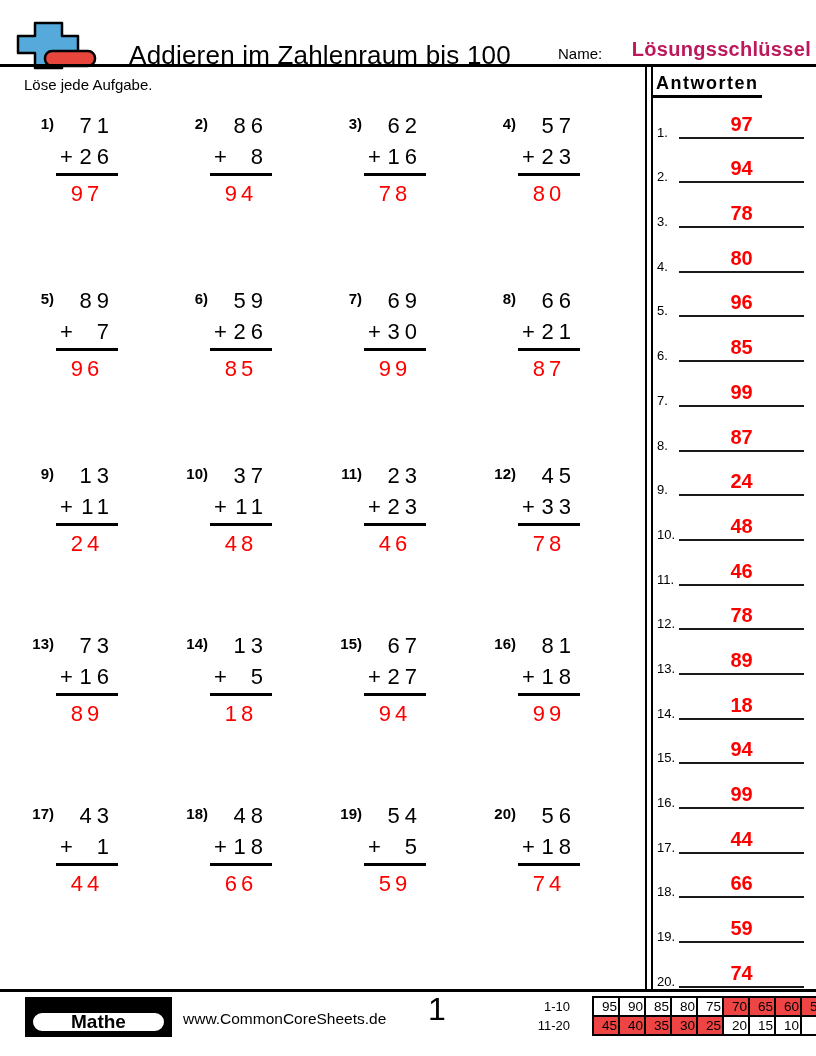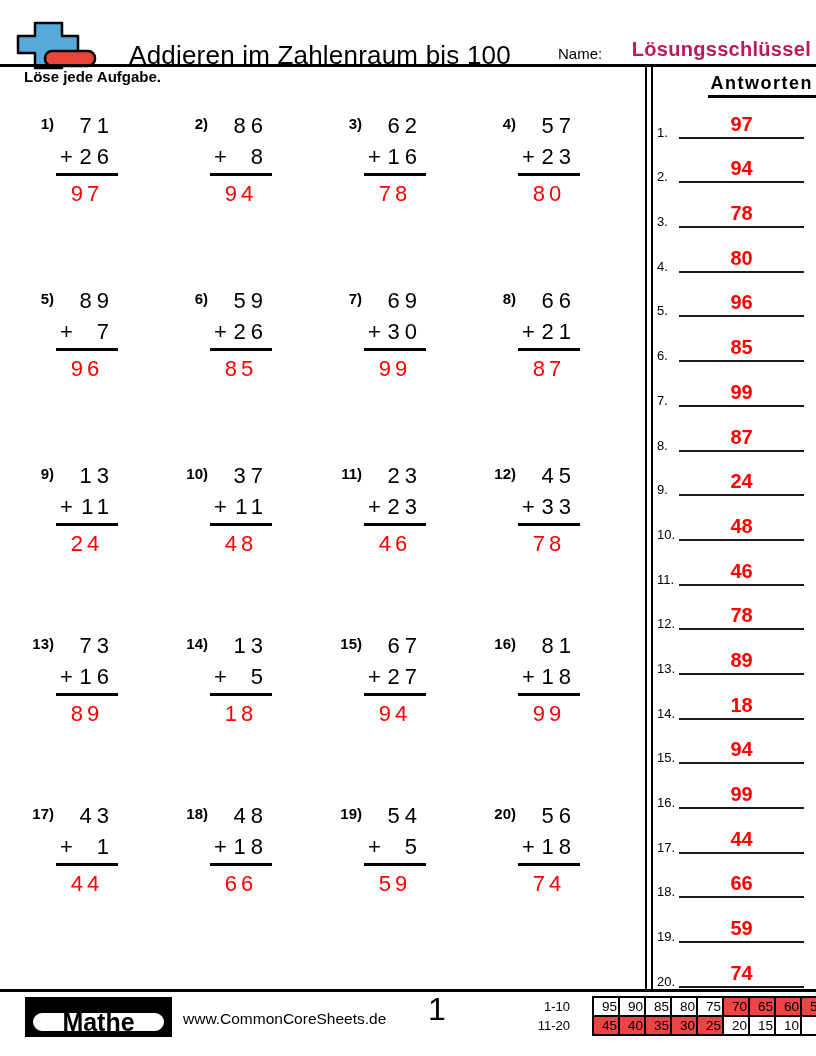--- a/index.html
+++ b/index.html
@@ -4,56 +4,56 @@
 <style>
   html,body{margin:0;padding:0;background:#fff;}
   body{width:816px;height:1056px;position:relative;font-family:"Liberation Sans",sans-serif;color:#000;overflow:hidden;}
 
   
   #logo{position:absolute;left:16px;top:20px;}
   #title{position:absolute;left:120px;top:40px;width:400px;text-align:center;font-size:26px;letter-spacing:.2px;}
   #name-label{position:absolute;left:558px;top:45px;font-size:15px;}
   #key-label{position:absolute;right:5px;top:38px;font-size:20px;font-weight:bold;color:#be185d;letter-spacing:.3px;}
   #header-rule{position:absolute;left:0;top:64px;width:816px;height:3px;background:#000;}
-  #instruction{position:absolute;left:24px;top:68px;font-size:15px;font-weight:bold;}
+  #instruction{position:absolute;left:24px;top:76px;font-size:15px;font-weight:normal;}
 
   
   #problems{position:absolute;left:28px;top:112px;display:grid;
             grid-template-columns:repeat(4,154px);
             grid-template-rows:175px 175px 170px 170px 100px;}
   .problem{display:flex;align-items:flex-start;}
   .p-num{width:26px;text-align:right;font-weight:bold;font-size:15px;padding-top:3px;flex:none;}
   .work{width:54px;margin-left:6px;font-size:22px;line-height:1.25;}
   .op-top{text-align:right;letter-spacing:5px;}
   .op-bot{display:flex;justify-content:space-between;letter-spacing:5px;margin-top:3px;}
   .op-bot .plus{letter-spacing:0;}
   .bar{height:3px;background:#000;margin:3px -4px 4px -4px;}
   .p-ans{text-align:center;color:#fe0000;letter-spacing:4px;}
 
   
   #divider{position:absolute;left:645px;top:67px;width:4px;height:923px;
            border-left:2px solid #000;border-right:2px solid #000;}
 
   
-  #answers-title{position:absolute;left:653px;top:73px;width:163px;text-align:right;}
+  #answers-title{position:absolute;left:653px;top:73px;width:163px;text-align:left;}
   #answers-title span{display:inline-block;font-size:18px;font-weight:bold;letter-spacing:1.5px;
                       border-bottom:3px solid #000;padding:0 3px 1px 3px;}
   #answers-list{position:absolute;left:655px;top:100px;width:155px;}
   .a-item{height:44.7px;position:relative;}
   .a-num{position:absolute;left:2px;bottom:5px;font-size:13px;}
   .a-line{position:absolute;left:24px;right:6px;bottom:6px;border-bottom:2px solid #1a1a1a;}
   .a-val{position:absolute;left:24px;right:6px;bottom:9px;text-align:center;
          color:#fe0000;font-weight:bold;font-size:20px;}
 
   
   #footer-rule{position:absolute;left:0;top:989px;width:816px;height:3px;background:#000;}
   #badge{position:absolute;left:25px;top:997px;width:147px;height:40px;background:#000;}
   #badge-pill{position:absolute;left:6px;top:4px;right:6px;bottom:4px;background:#fff;
               border:2.5px solid #000;border-radius:17px;display:flex;align-items:center;
-              justify-content:center;font-size:25px;font-weight:bold;margin-top:10px;}
+              justify-content:center;font-size:19px;font-weight:bold;margin-top:10px;}
   #website{position:absolute;left:183px;top:1010px;font-size:15.5px;}
   #page-num{position:absolute;left:428px;top:991px;font-size:32px;}
   #score{position:absolute;left:527px;top:996px;border-collapse:collapse;font-size:13.5px;}
   #score td{border:2px solid #000;min-width:22px;height:17px;text-align:right;padding:0 1px;}
   #score td.lbl{border:none;padding-right:22px;text-align:right;font-size:13px;min-width:42px;}
   #score td.hl{background:#ef4444;}
 </style>
 </head>
 <body>
 

